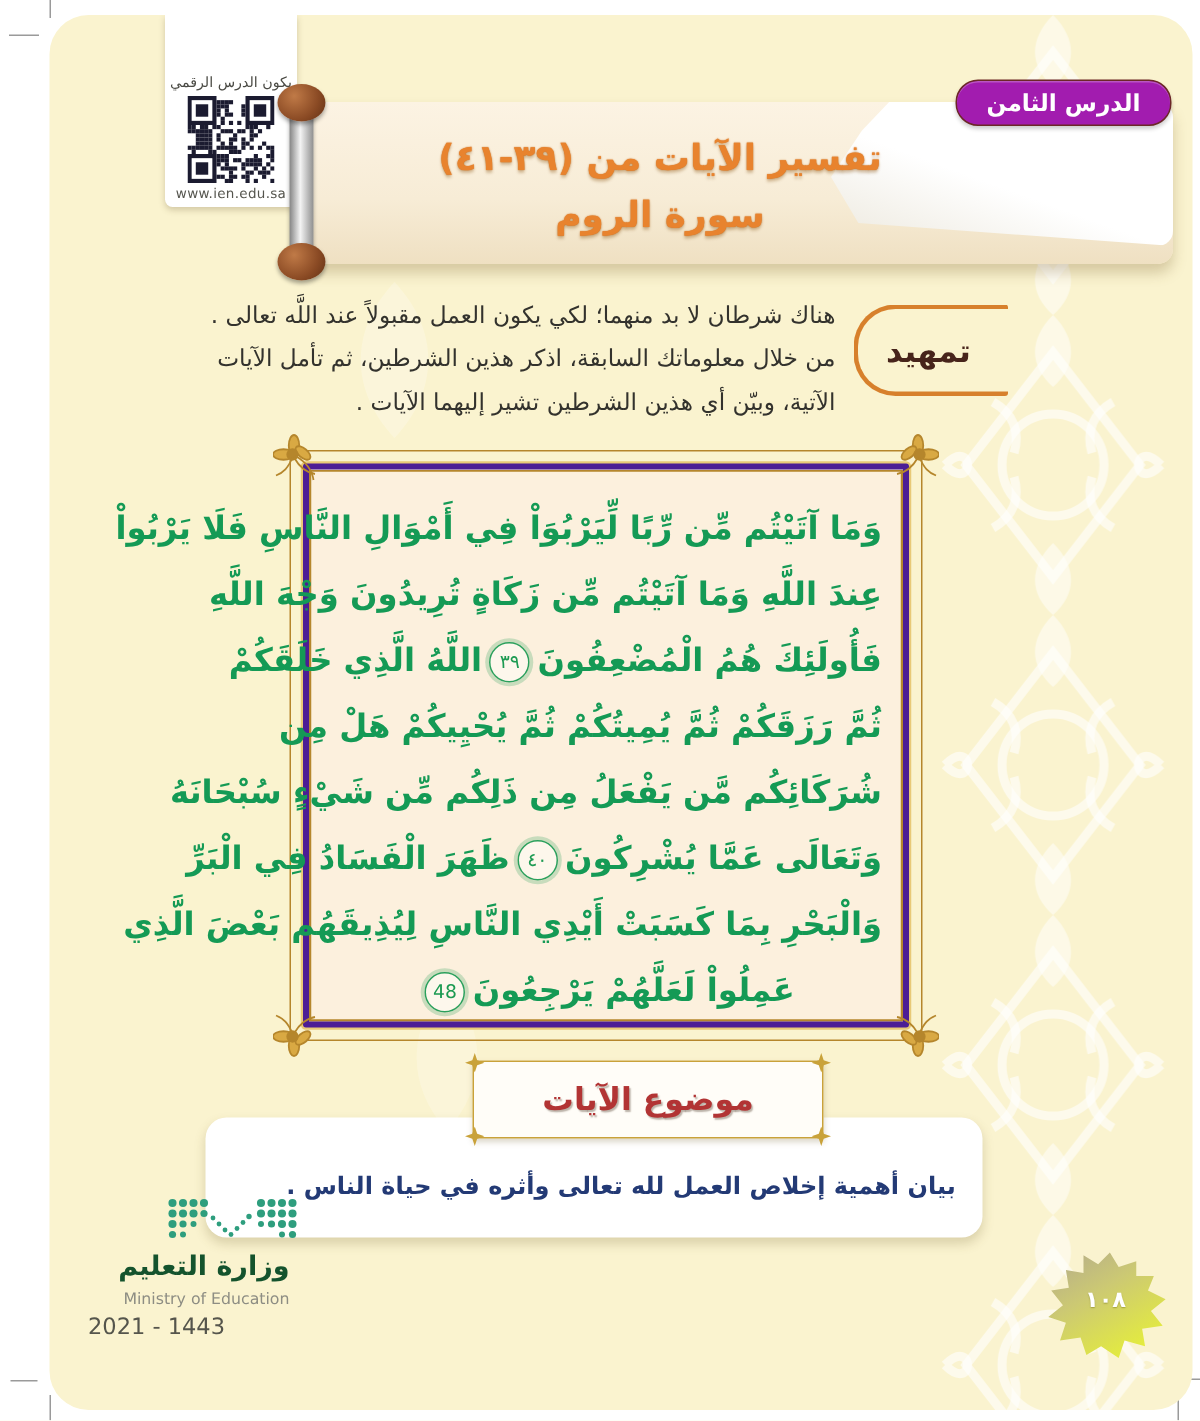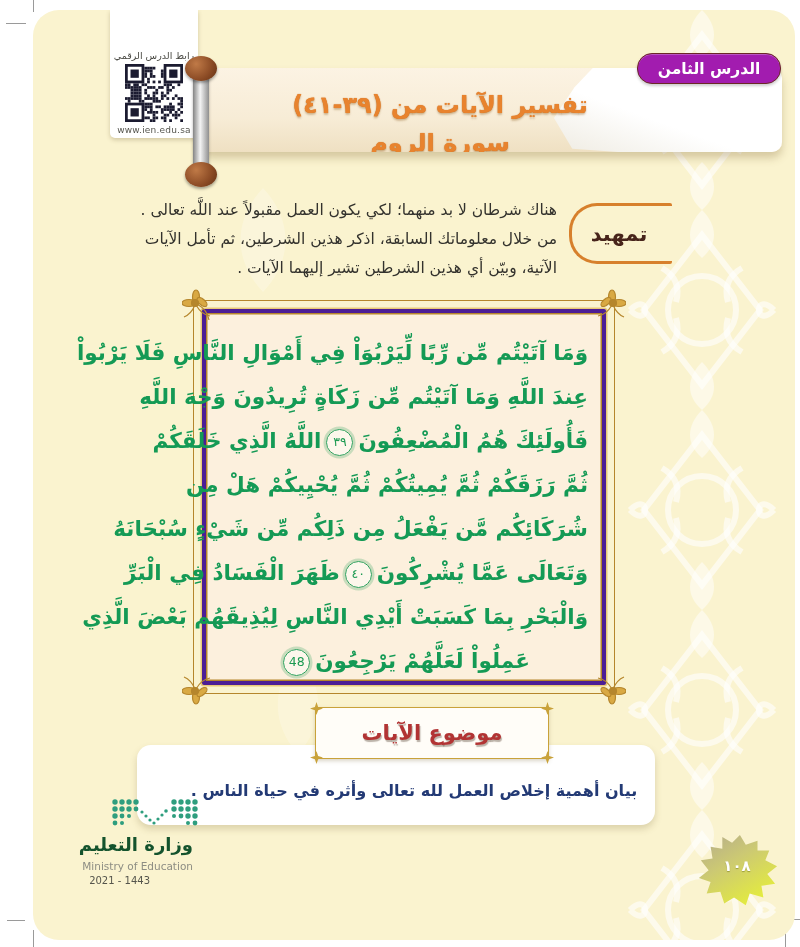--- a/index.html
+++ b/index.html
@@ -18,21 +18,21 @@
   .qr-label{font-size:9.5px;color:#4a4a44;margin-bottom:3px;}
   .qr-url{font-size:9px;color:#55554e;margin-top:3px;letter-spacing:.2px;direction:ltr;}
   .qr-box{width:58px;height:58px;margin:0 auto;}
   .qr-box svg{width:58px;height:58px;display:block;}
   
   .badge{position:absolute;left:604px;top:43px;width:142px;height:29px;background:#a21caf;
          border-radius:15px;border:1px solid #6c2727;box-shadow:inset 0 1px 0 rgba(255,255,255,.25),0 2px 3px rgba(0,0,0,.2);
          color:#fff;font-weight:bold;font-size:15.5px;display:flex;align-items:center;justify-content:center;z-index:6;}
   
   .banner{position:absolute;left:150px;top:46px;width:600px;height:134px;z-index:4;}
-  .paper{position:absolute;left:17px;top:12px;width:582px;height:84px;
+  .paper{position:absolute;left:17px;top:12px;width:582px;height:108px;
          background:linear-gradient(180deg,#fcf3e3 0%,#f7ecd6 60%,#efe0c2 100%);
          border-radius:10px;box-shadow:0 6px 9px rgba(120,90,40,.28);overflow:hidden;}
   .curl{position:absolute;right:0;top:0;width:228px;height:96px;
         background:linear-gradient(200deg,#ffffff 55%,#ece8dd 100%);
         clip-path:polygon(17% 0,100% 0,100% 100%,8% 84%,0 52%,9% 20%);
         border-radius:0 10px 10px 0;}
   .rod{position:absolute;left:0;top:0;width:36px;height:134px;}
   .rod-body{position:absolute;left:10px;top:8px;width:16px;height:118px;border-radius:8px;
             background:linear-gradient(90deg,#848484,#f4f4f4 45%,#8f8f8f);box-shadow:0 2px 3px rgba(0,0,0,.3);}
   .rod-knob{position:absolute;left:2px;width:32px;height:25px;border-radius:50%;
@@ -76,21 +76,21 @@
                 display:flex;align-items:center;justify-content:center;}
   .topic-heading{font-size:21px;font-weight:bold;color:#b23434;text-shadow:1px 1.5px 1px rgba(60,40,20,.35);}
   .ribbon-star{position:absolute;width:13px;height:13px;z-index:4;}
   .ribbon-star.tl{left:-6px;top:-6px;} .ribbon-star.tr{right:-6px;top:-6px;}
   .ribbon-star.bl{left:-6px;bottom:-6px;} .ribbon-star.br{right:-6px;bottom:-6px;}
   
   .moe{position:absolute;left:20px;top:788px;width:160px;direction:rtl;text-align:right;z-index:2;}
   .moe-dots{position:absolute;right:10px;top:0;width:92px;height:30px;}
   .moe-ar{position:absolute;right:20px;top:36px;font-size:18px;font-weight:bold;color:#14532d;letter-spacing:-.5px;}
   .moe-en{position:absolute;right:20px;top:62px;font-size:10.5px;color:#8d8d83;direction:ltr;}
-  .moe-year{position:absolute;right:63px;top:77px;font-size:10px;color:#55554c;direction:ltr;}
+  .moe-year{position:absolute;right:63px;top:77px;font-size:15px;color:#55554c;direction:ltr;}
   
   .leaf{position:absolute;left:660px;top:823px;width:88px;height:74px;z-index:2;}
   .leaf svg{position:absolute;inset:0;}
   .leaf-num{position:absolute;inset:0;display:flex;align-items:center;justify-content:center;
             color:#fff;font-weight:bold;font-size:15px;padding-bottom:8px;text-shadow:0 1px 1px rgba(80,80,0,.4);}
 </style>
 </head>
 <body>
 
 <div class="page">
@@ -122,21 +122,21 @@
     </svg>
 
     <svg class="watermark" style="left:170px;top:170px;" width="120" height="120">
       <path d="M60,8 C30,40 30,80 60,112 C90,80 90,40 60,8" fill="rgba(255,255,255,0.5)"></path>
     </svg>
     <svg class="watermark" style="left:210px;top:640px;" width="110" height="110">
       <path d="M55,6 C28,36 28,74 55,104 C82,74 82,36 55,6" fill="rgba(255,255,255,0.45)"></path>
     </svg>
 
     <div class="qr-bm">
-      <div class="qr-label">رابط الدرس الرقمي</div>
+      <div class="qr-label">يكون الدرس الرقمي</div>
       <div class="qr-box">
           <svg id="qr-svg" viewBox="0 0 63 63">
             <g fill="#1b1b30">
               <rect x="21" y="3" width="3" height="3"></rect>
               <rect x="24" y="3" width="3" height="3"></rect>
               <rect x="27" y="3" width="3" height="3"></rect>
               <rect x="30" y="3" width="3" height="3"></rect>
               <rect x="21" y="6" width="3" height="3"></rect>
               <rect x="24" y="6" width="3" height="3"></rect>
               <rect x="27" y="6" width="3" height="3"></rect>

